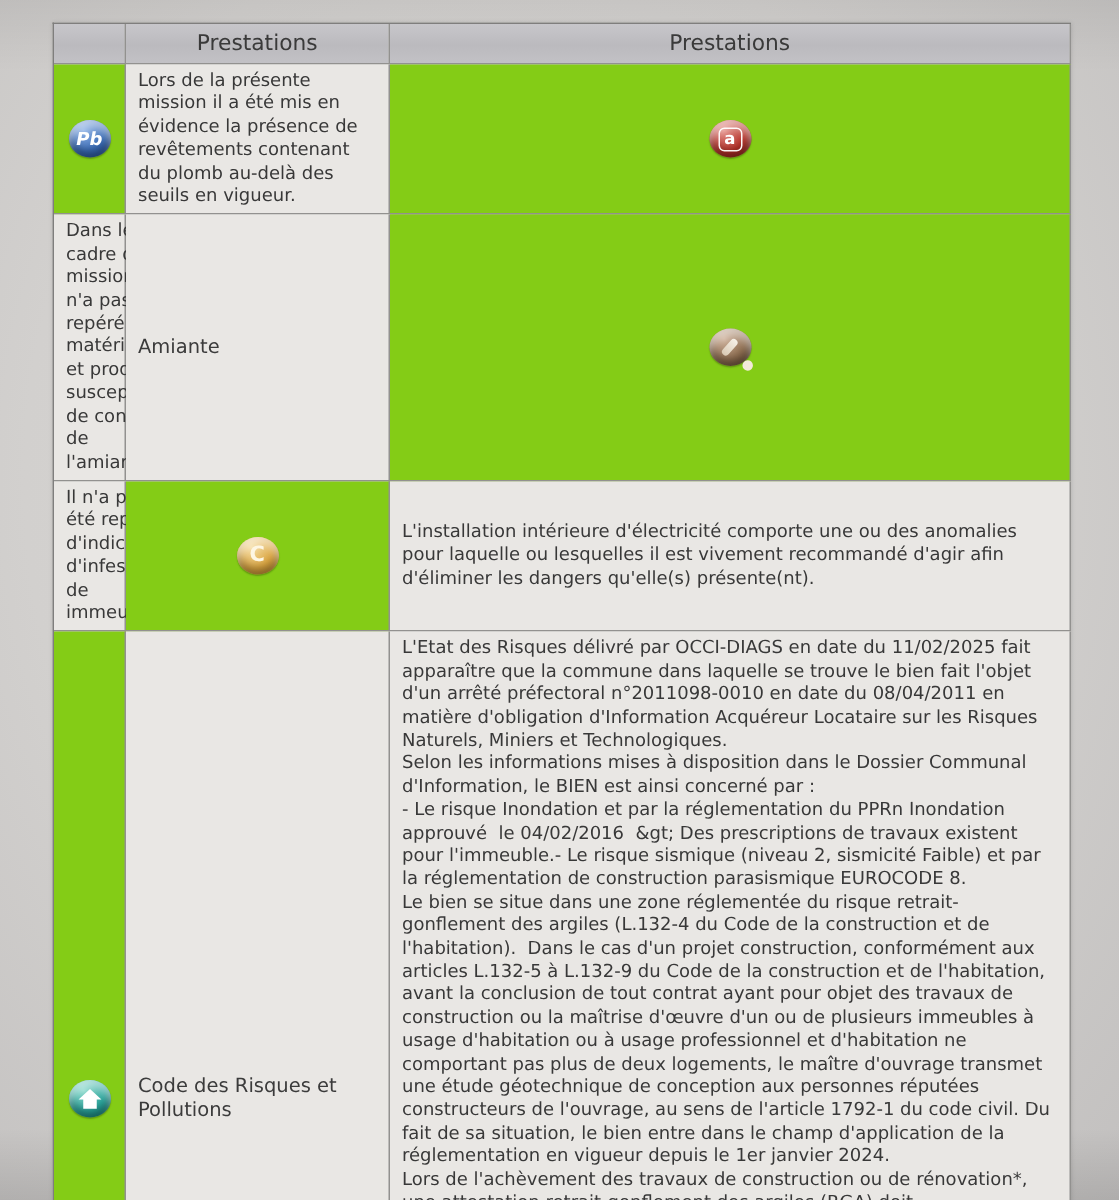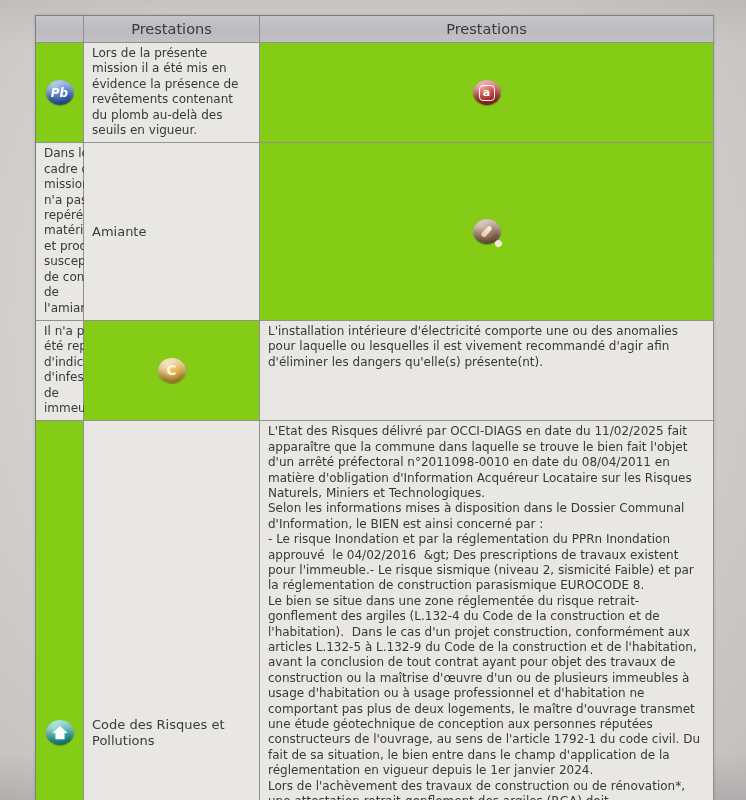--- a/index.html
+++ b/index.html
@@ -25,21 +25,21 @@
   .hcell{
     background:linear-gradient(to bottom,#c7c6ca 0%,#bbbabe 55%,#c2c1c5 100%);
     display:flex;align-items:center;justify-content:center;
     height:27px;font-size:14.5px;color:#3a3a3a;
   }
   .icon-cell{display:flex;align-items:center;justify-content:center;background:#84cc16;}
   .label-cell{display:flex;align-items:center;background:#e9e7e4;
     font-size:13px;color:#3b3b3b;padding:4px 6px 4px 8px;line-height:1.25;}
   .conc-cell{background:#e9e7e4;padding:3px 8px 4px 8px;
     font-size:12px;line-height:15.4px;color:#383838;
-    display:flex;}
+    display:flex;align-items:center;}
   .conc-cell .txt{white-space:pre-wrap;}
   .r1{min-height:42px;} .r2{min-height:39px;} .r3{min-height:38px;}
   .r4{min-height:51px;} .r5{min-height:570px;}
 
   
   .badge{width:28px;height:25px;border-radius:50%;
     display:flex;align-items:center;justify-content:center;
     box-shadow:inset 0 5px 6px rgba(255,255,255,.55), inset 0 -4px 6px rgba(0,0,0,.35), 0 1px 1px rgba(0,0,0,.25);
     position:relative;}
   .badge-pb{background:radial-gradient(circle at 35% 28%, #8fb3e6 0%, #3a6cb6 55%, #1d4687 100%);}

